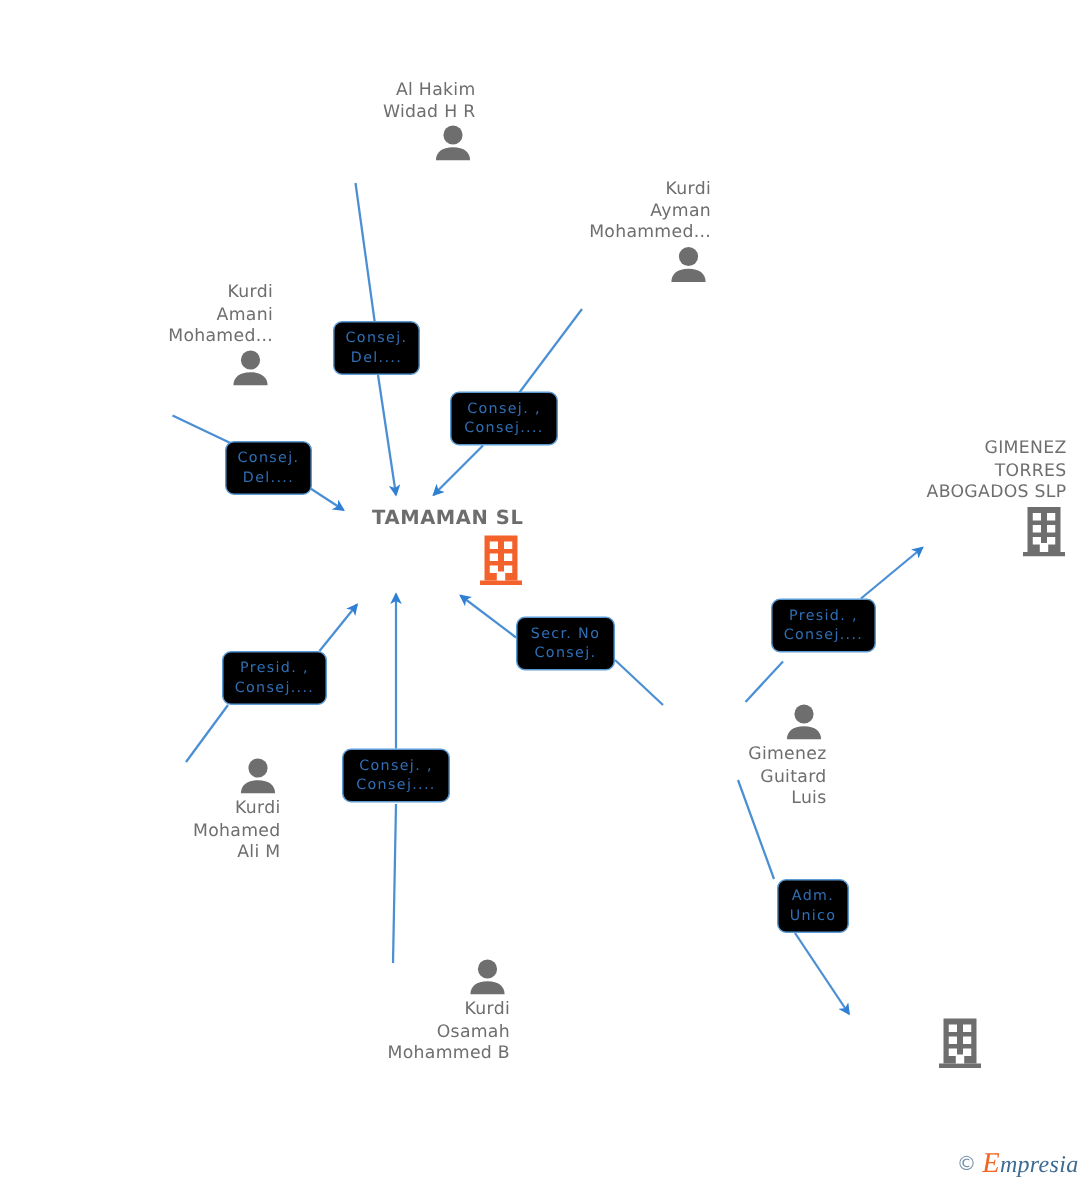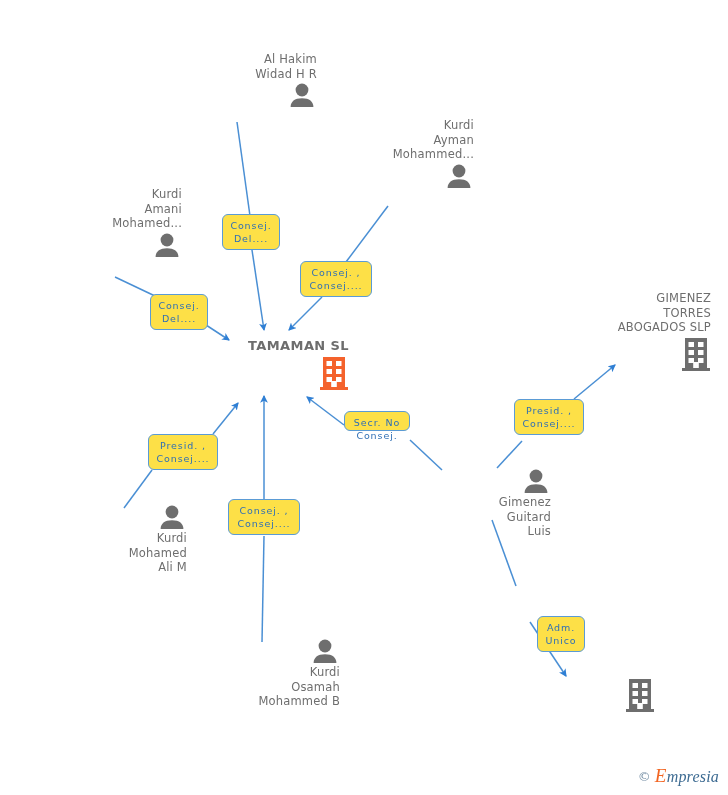--- a/index.html
+++ b/index.html
@@ -67,21 +67,21 @@
     font-weight: bold;
     letter-spacing: 0.4px;
     font-size: 13px;
   }
 
   
   .rel {
     position: absolute;
     border: 1.4px solid #5b9bd5;
     border-radius: 6px;
-    background: #fde047;
+    background: #000000;
     color: #2f6fb5;
     font-size: 9.5px;
     line-height: 13px;
     letter-spacing: 0.9px;
     text-align: center;
     padding: 4px 6px 4px 6px;
     white-space: pre-line;
     box-sizing: border-box;
   }
 
@@ -274,27 +274,27 @@
 
   <div class="rel" style="left:150px; top:294px; width:58px; height:36px;">Consej.
 Del....</div>
 
   <div class="rel" style="left:148px; top:434px; width:70px; height:36px;">Presid. ,
 Consej....</div>
 
   <div class="rel" style="left:228px; top:499px; width:72px; height:36px;">Consej. ,
 Consej....</div>
 
-  <div class="rel" style="left:344px; top:411px; width:66px; height:20px;">Secr. No
+  <div class="rel" style="left:344px; top:411px; width:66px; height:36px;">Secr. No
 Consej.</div>
 
   <div class="rel" style="left:514px; top:399px; width:70px; height:36px;">Presid. ,
 Consej....</div>
 
-  <div class="rel" style="left:537px; top:586px; width:48px; height:36px;margin-top:30px;">Adm.
+  <div class="rel" style="left:518px; top:586px; width:48px; height:36px;">Adm.
 Unico</div>
 
   <div id="watermark">
     <span class="copy">©</span>
     <span class="brand"><span class="cap">E</span><span>mpresia</span></span>
   </div>
 
 </div>
 
 </body></html>

